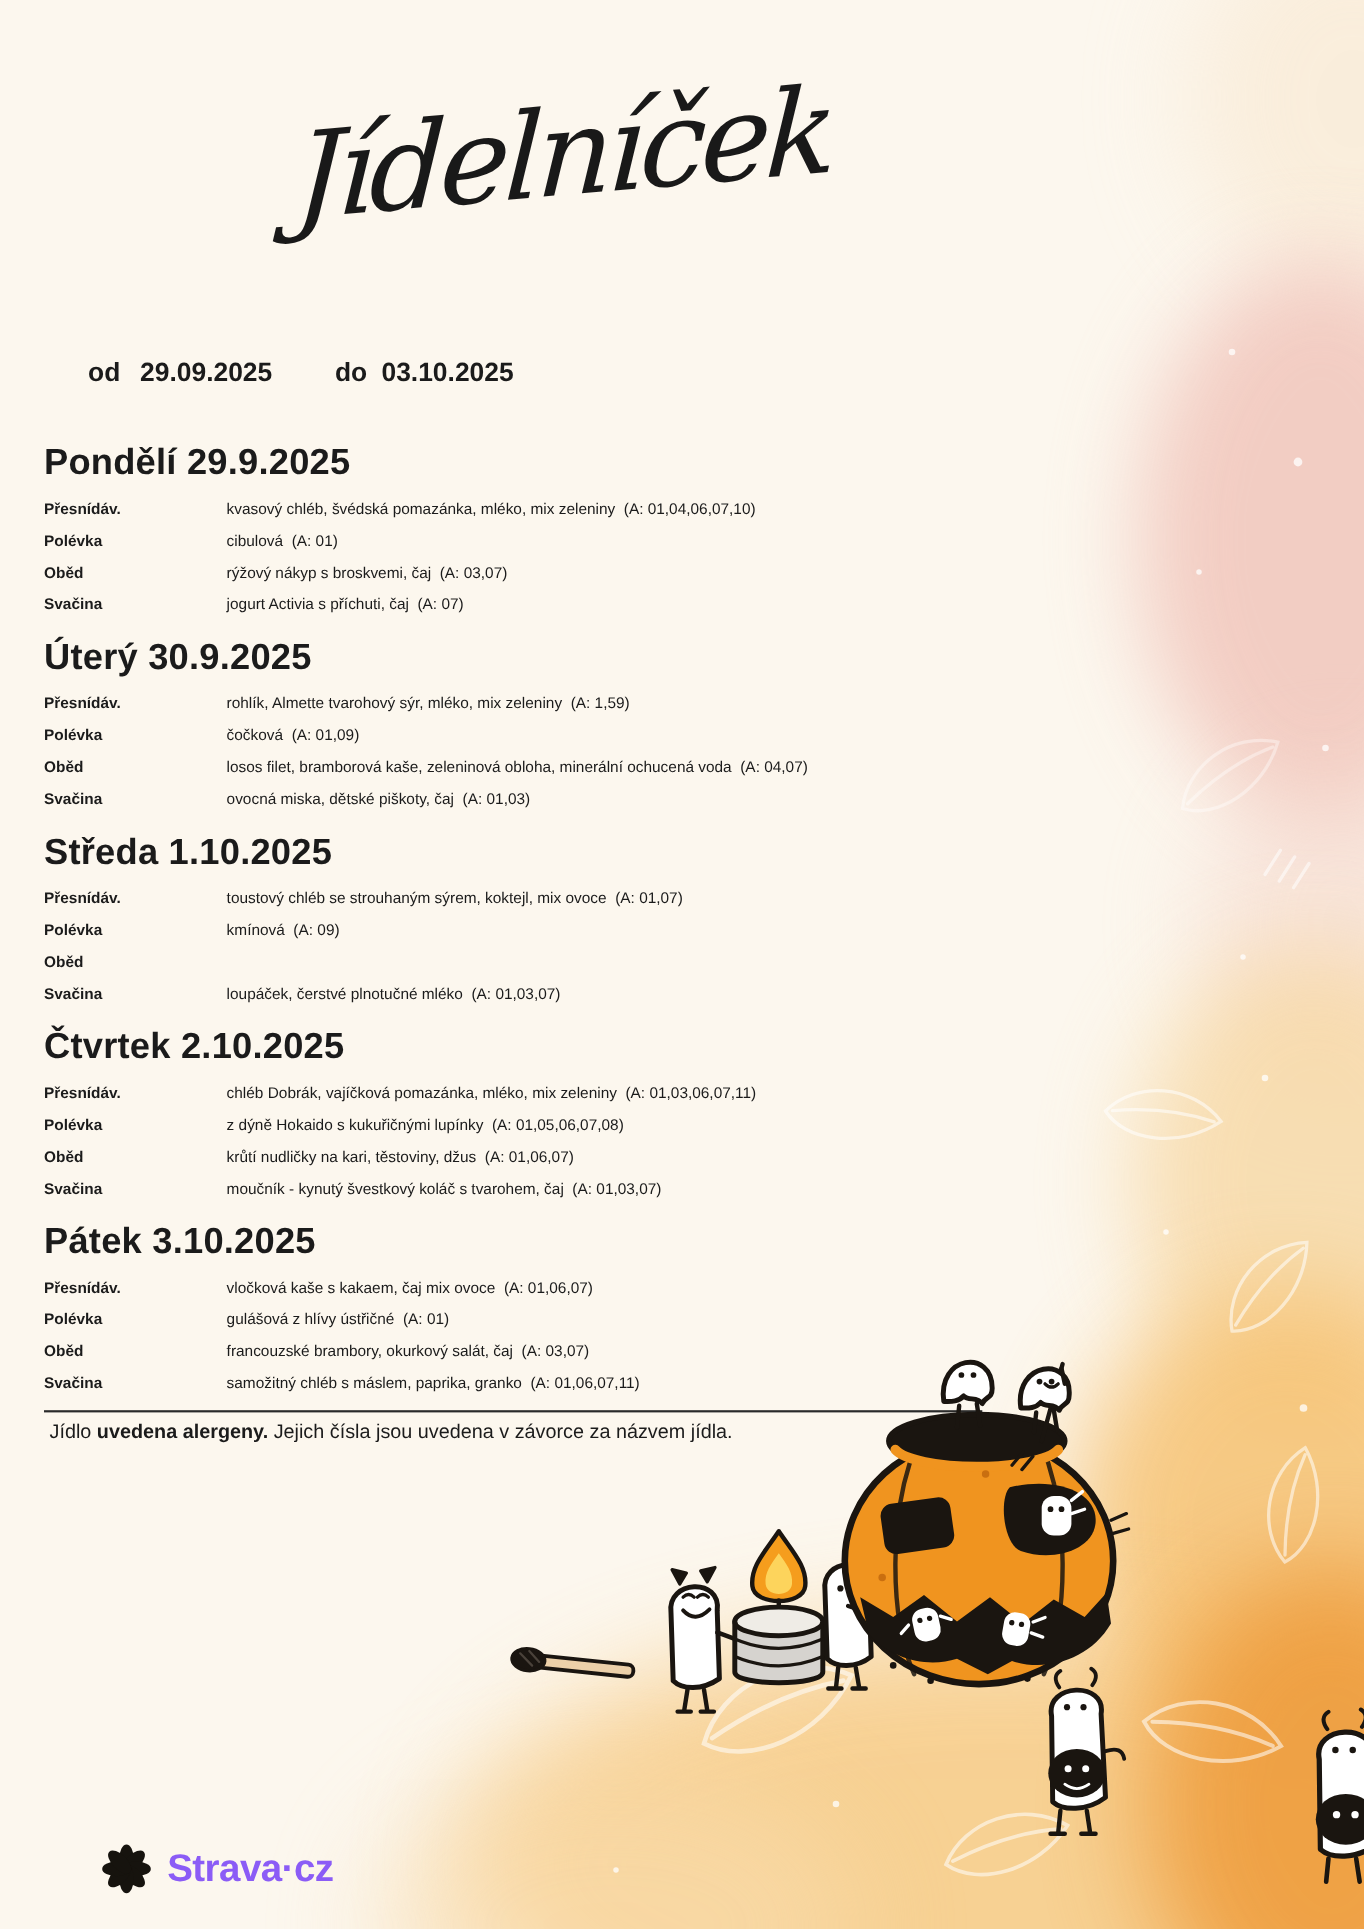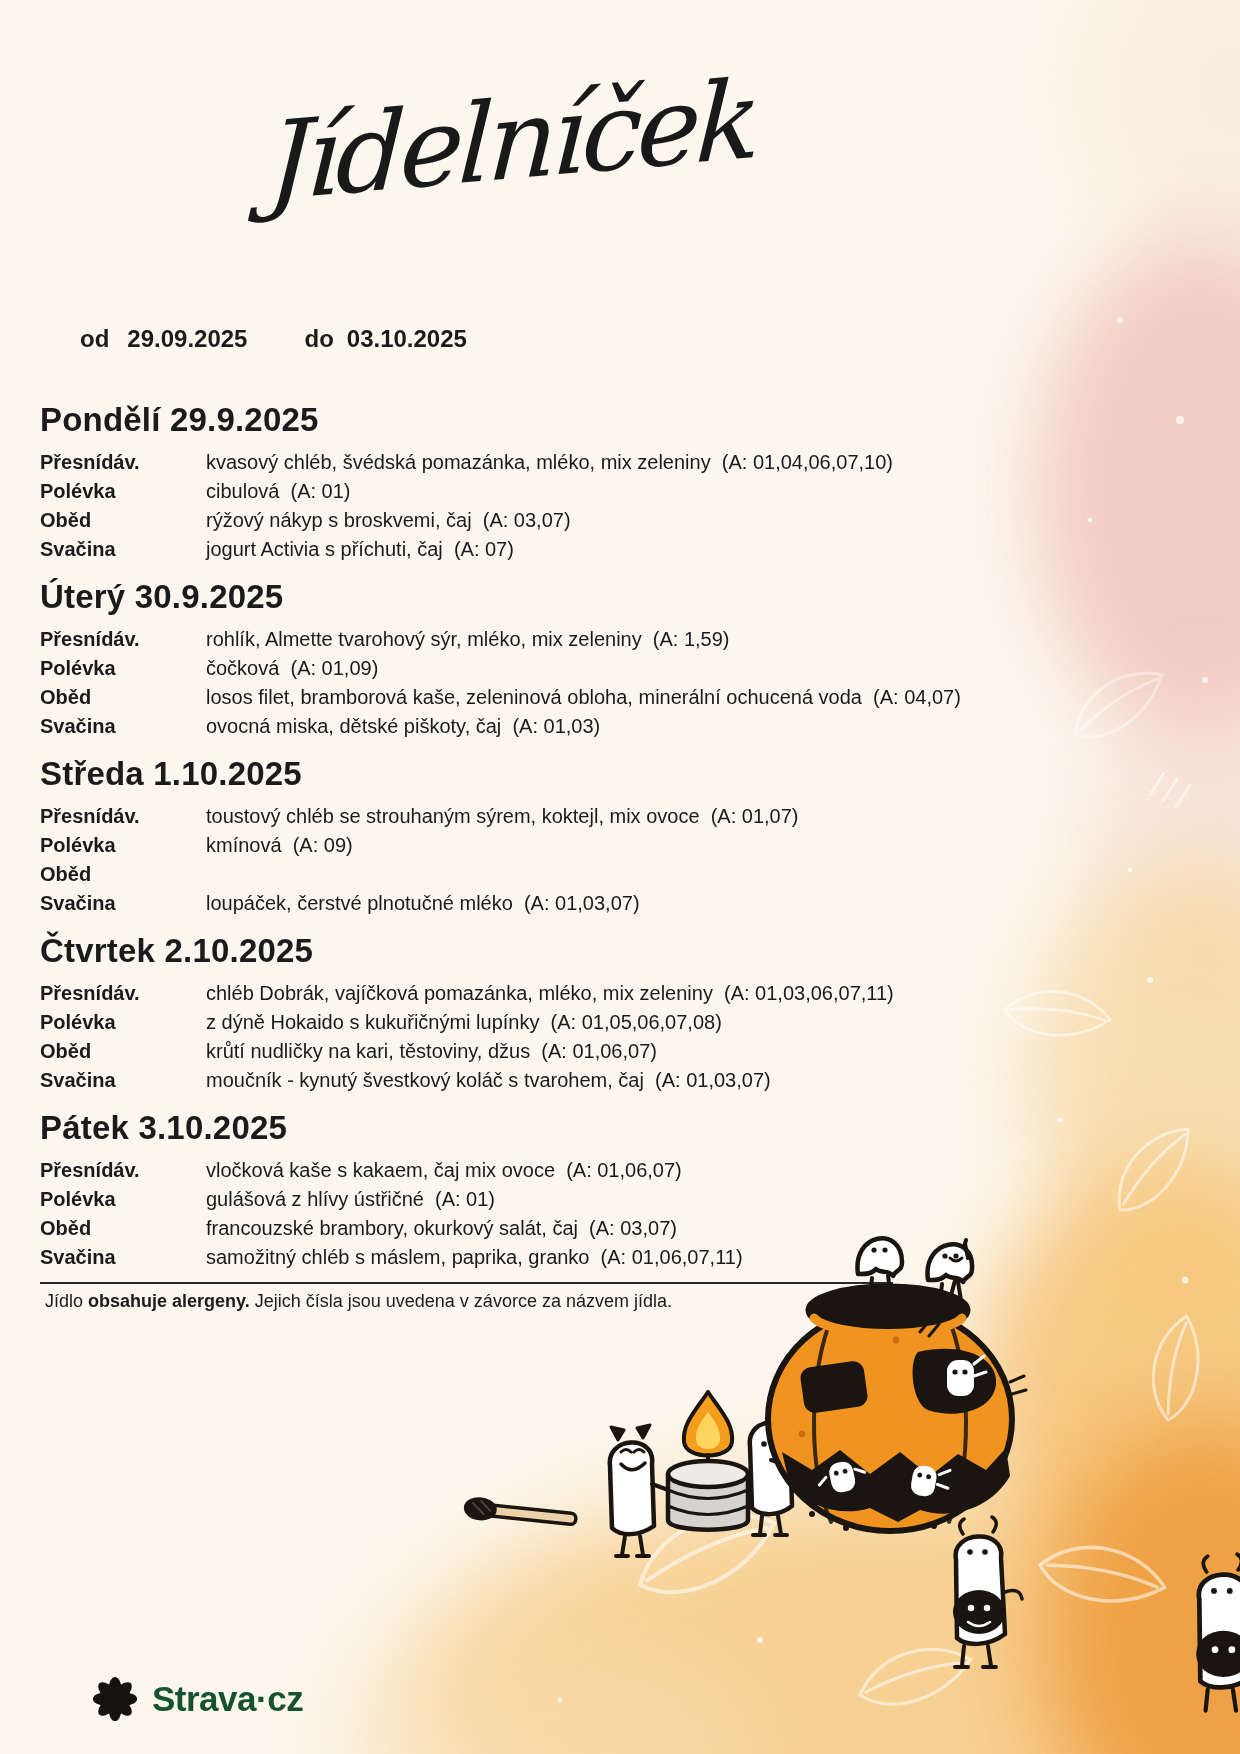--- a/index.html
+++ b/index.html
@@ -27,30 +27,30 @@
     transform:rotate(-5deg) skewX(-8deg);
   }
   
   .content { position:absolute; left:40px; top:297px; width:1070px; }
   .date-line { font-size:24px; font-weight:bold; white-space:pre; margin-bottom:20px; }
   .date-line .dl-od   { margin-right:18px;text-align:center; }
   .date-line .dl-from { margin-right:57px;text-align:right; }
   .date-line .dl-do   { margin-right:13px; }
   .day { margin-top:14px; }
   .day-title { font-size:33px; font-weight:bold; margin-bottom:9px; letter-spacing:.2px; }
-  .meal-row { display:flex; font-size:20px; line-height:29px; }
+  .meal-row { display:flex; font-size:14px; line-height:29px; }
   .meal-label { flex:none; width:166px; font-weight:bold; }
   .meal-text { white-space:pre; }
   .divider { width:853px; border-top:2px solid #2a2a2a; margin-top:10px; }
   .footer-note { font-size:18px; margin-top:7px; padding-left:5px; white-space:pre; }
   .footer-note .fn-bold { font-weight:bold; }
   
   .brand { position:absolute; left:92px; top:1676px; display:flex; align-items:center; gap:14px; }
   .brand-icon { width:46px; height:46px; }
-  .brand-name { font-size:35px; font-weight:bold; letter-spacing:-0.5px; color:#14532d; }
+  .brand-name { font-size:35px; font-weight:bold; letter-spacing:-0.5px; color:#8b5cf6; }
   
   .leaf-layer { position:absolute; left:0; top:0; width:1240px; height:1754px; pointer-events:none; }
   .halloween { position:absolute; left:450px; top:1214px; width:790px; height:540px; pointer-events:none; }
 </style>
 </head>
 <body>
 
 <div class="page">
 
   <div class="wash wash-cream-top"></div>
@@ -210,21 +210,21 @@
         <span class="meal-label">Oběd</span>
         <span class="meal-text">francouzské brambory, okurkový salát, čaj  (A: 03,07)</span>
       </div>
       <div class="meal-row">
         <span class="meal-label">Svačina</span>
         <span class="meal-text">samožitný chléb s máslem, paprika, granko  (A: 01,06,07,11)</span>
       </div>
     </section>
 
     <div class="divider"></div>
-    <div class="footer-note"><span>Jídlo </span><span class="fn-bold">obsahuje alergeny.</span><span> Jejich čísla jsou uvedena v závorce za názvem jídla.</span></div>
+    <div class="footer-note"><span>Jídlo </span><span class="fn-bold">uvedena alergeny.</span><span> Jejich čísla jsou uvedena v závorce za názvem jídla.</span></div>
   </div>
 
   <svg class="halloween" viewBox="0 0 790 540">
     <g stroke="#1a1510" stroke-linecap="round" stroke-linejoin="round">
 
       <g transform="rotate(6 70 300)">
         <rect x="30" y="294" width="96" height="11" rx="5" fill="#ecd0a9" stroke-width="3.5"></rect>
         <ellipse cx="30" cy="299" rx="15" ry="10" fill="#1a1510" stroke-width="3"></ellipse>
         <path d="M22,294 l12,10 M30,291 l10,9" stroke="#4a423a" stroke-width="2" fill="none"></path>
       </g>

